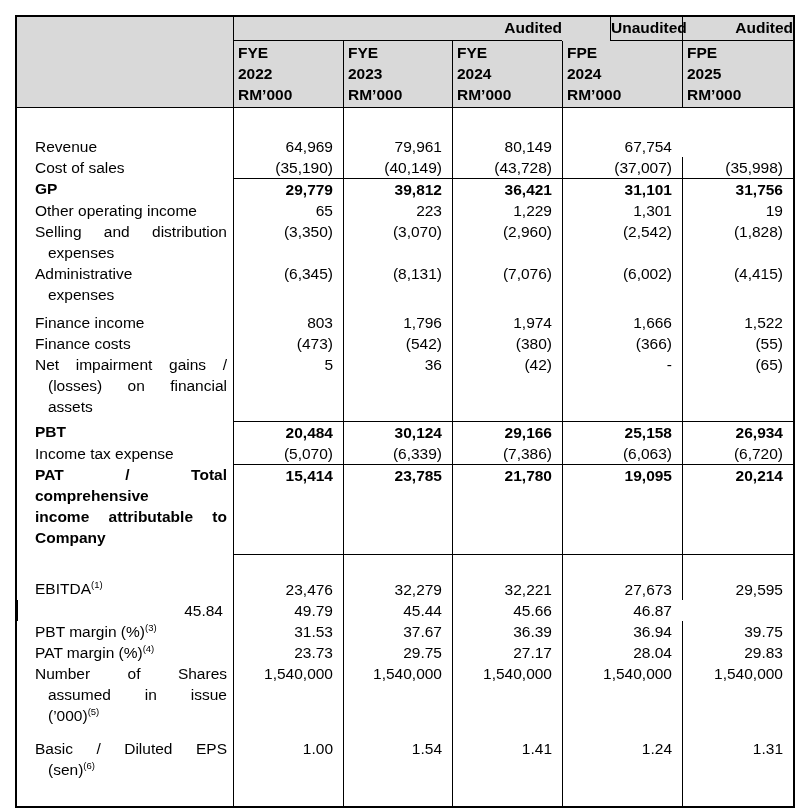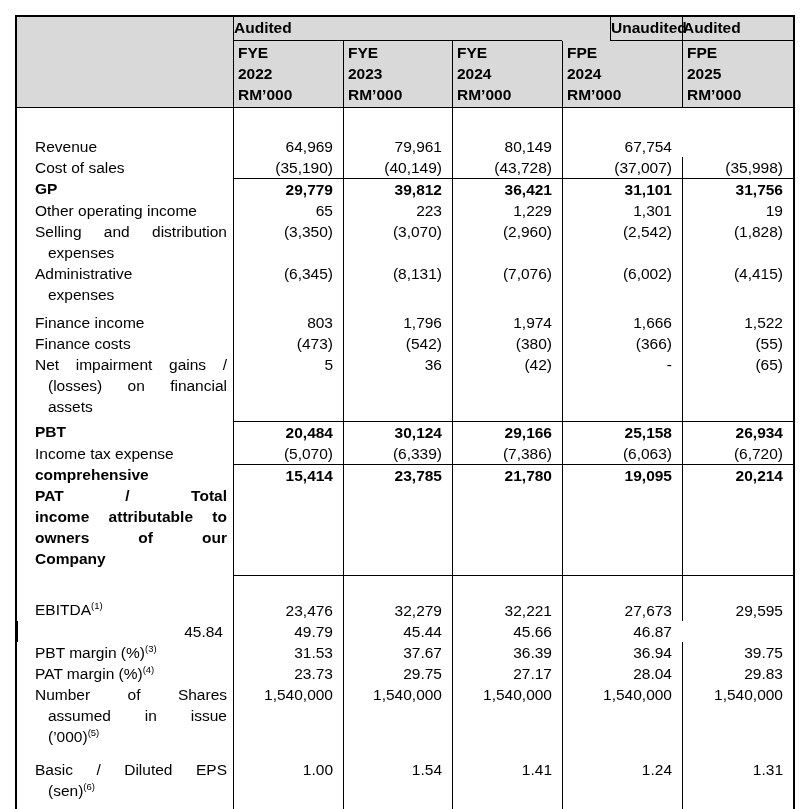--- a/index.html
+++ b/index.html
@@ -27,21 +27,21 @@
     grid-template-rows: 24px auto;
     background: #d9d9d9;
     border-bottom: 1.5px solid #000;
     font-weight: bold;
     font-size: 15.5px;
   }
   .th-label { grid-row: 1 / 3; grid-column: 1; }
   .th-group {
     border-left: 1.5px solid #000;
     border-bottom: 1.5px solid #000;
-    text-align: left;
+    text-align: right;
     line-height: 22px;
   }
   .th-col {
     grid-row: 2;
     border-left: 1.5px solid #000;
     text-align: left;
     white-space: pre-line;
     line-height: 21px;
     padding: 1px 10px 2px 4px;
   }
@@ -209,24 +209,23 @@
           <div class="ln">Income tax expense</div>
         </div>
         <div class="vc">(5,070)</div>
         <div class="vc">(6,339)</div>
         <div class="vc">(7,386)</div>
         <div class="vc">(6,063)</div>
         <div class="vc">(6,720)</div>
       </div>
       <div class="tr sec-start" data-row="pat">
         <div class="lc bold">
+          <div class="ln jl">PAT / Total</div>
           <div class="ln jl">comprehensive</div>
-          <div class="ln jl">PAT / Total</div>
           <div class="ln jl">income attributable to</div>
-          <div class="ln jl">owners of our</div>
           <div class="ln">Company</div>
         </div>
         <div class="vc bold">15,414</div>
         <div class="vc bold">23,785</div>
         <div class="vc bold">21,780</div>
         <div class="vc bold">19,095</div>
         <div class="vc bold">20,214</div>
       </div>
       <div class="tr sec-start" data-row="ebitda">
         <div class="lc">

